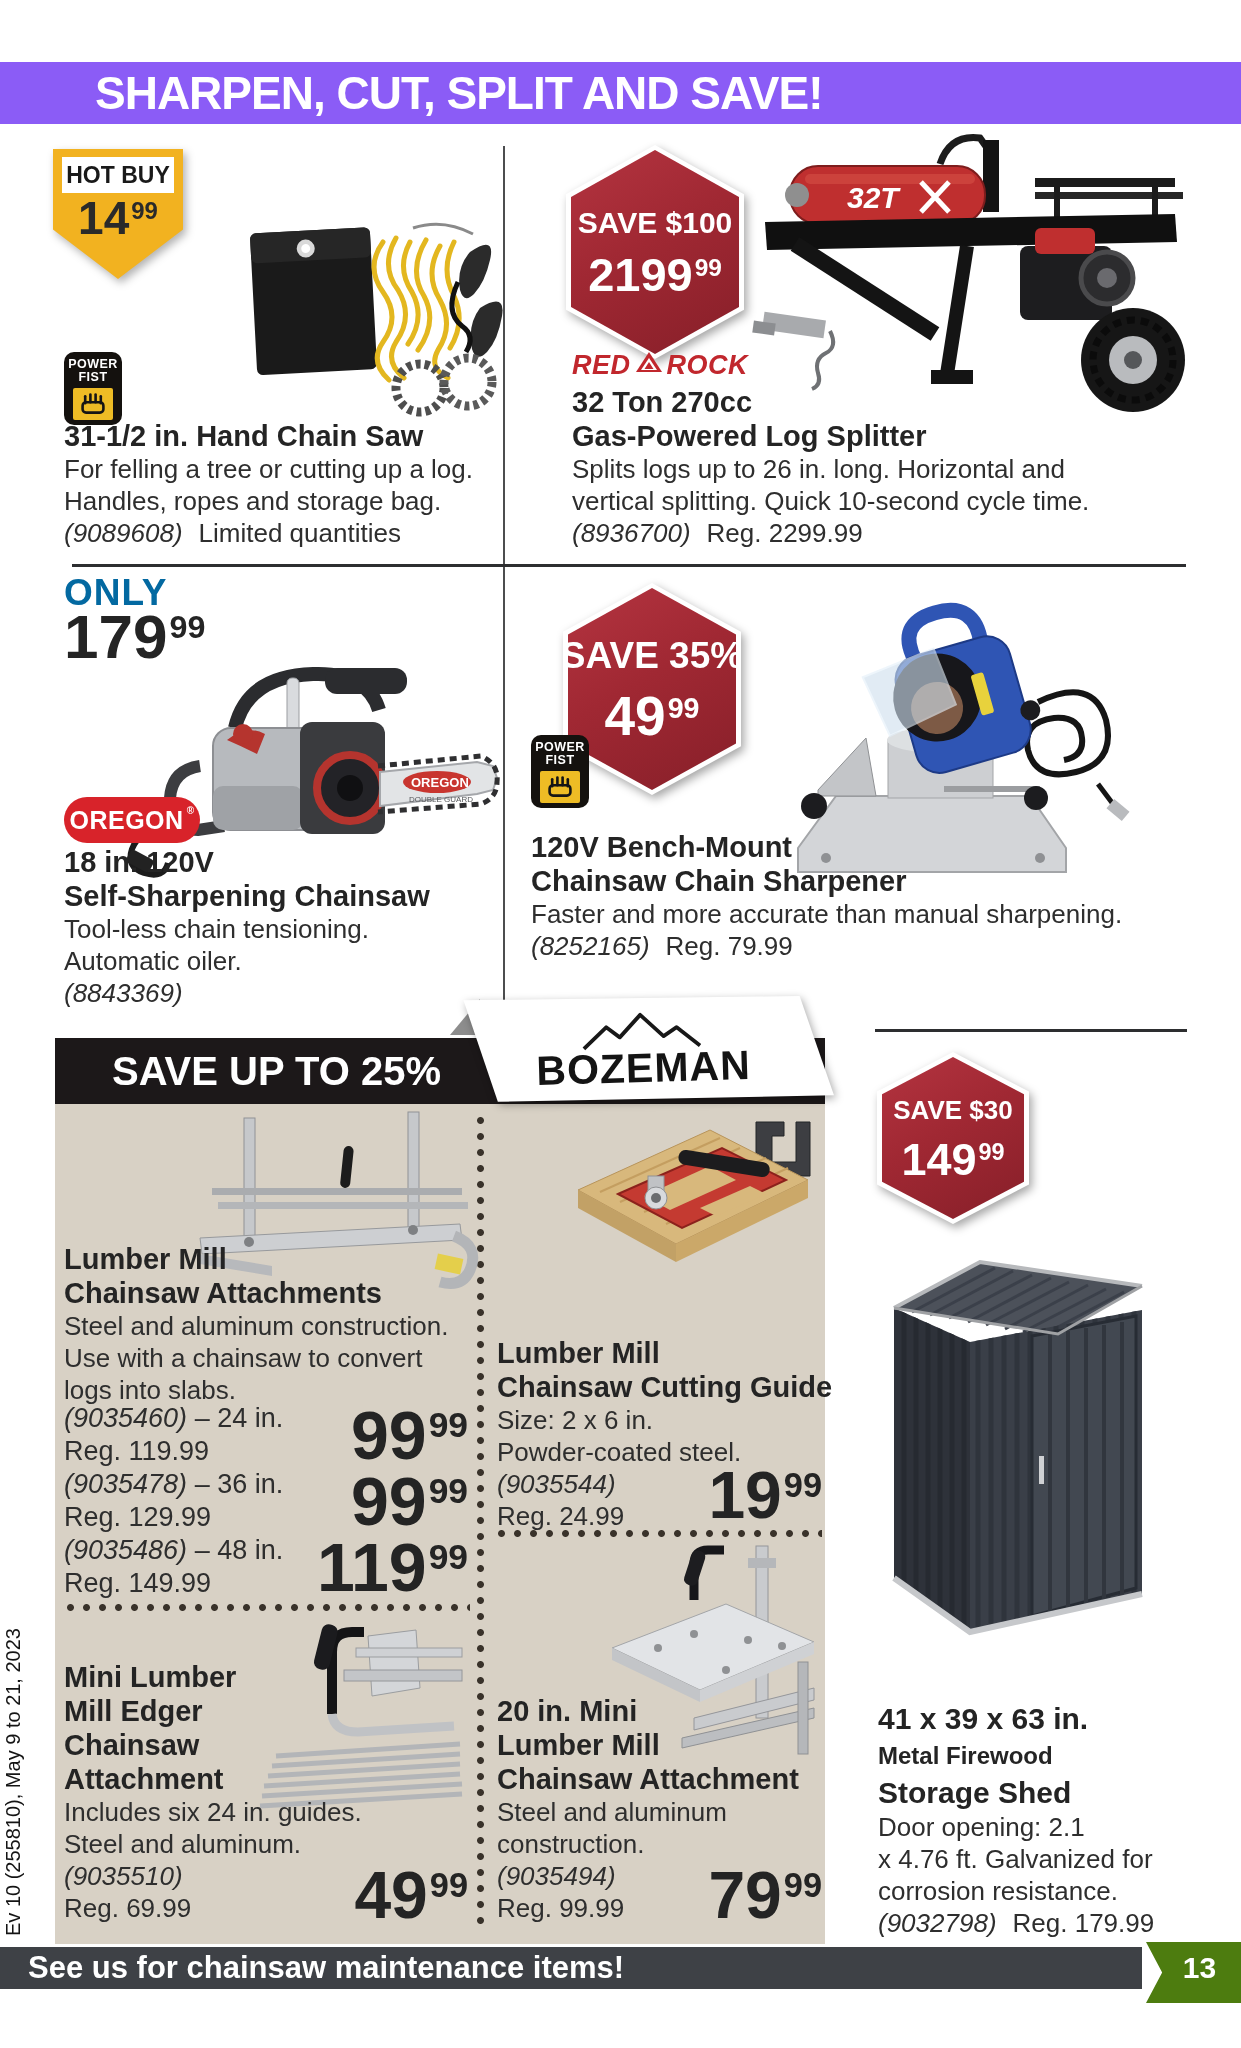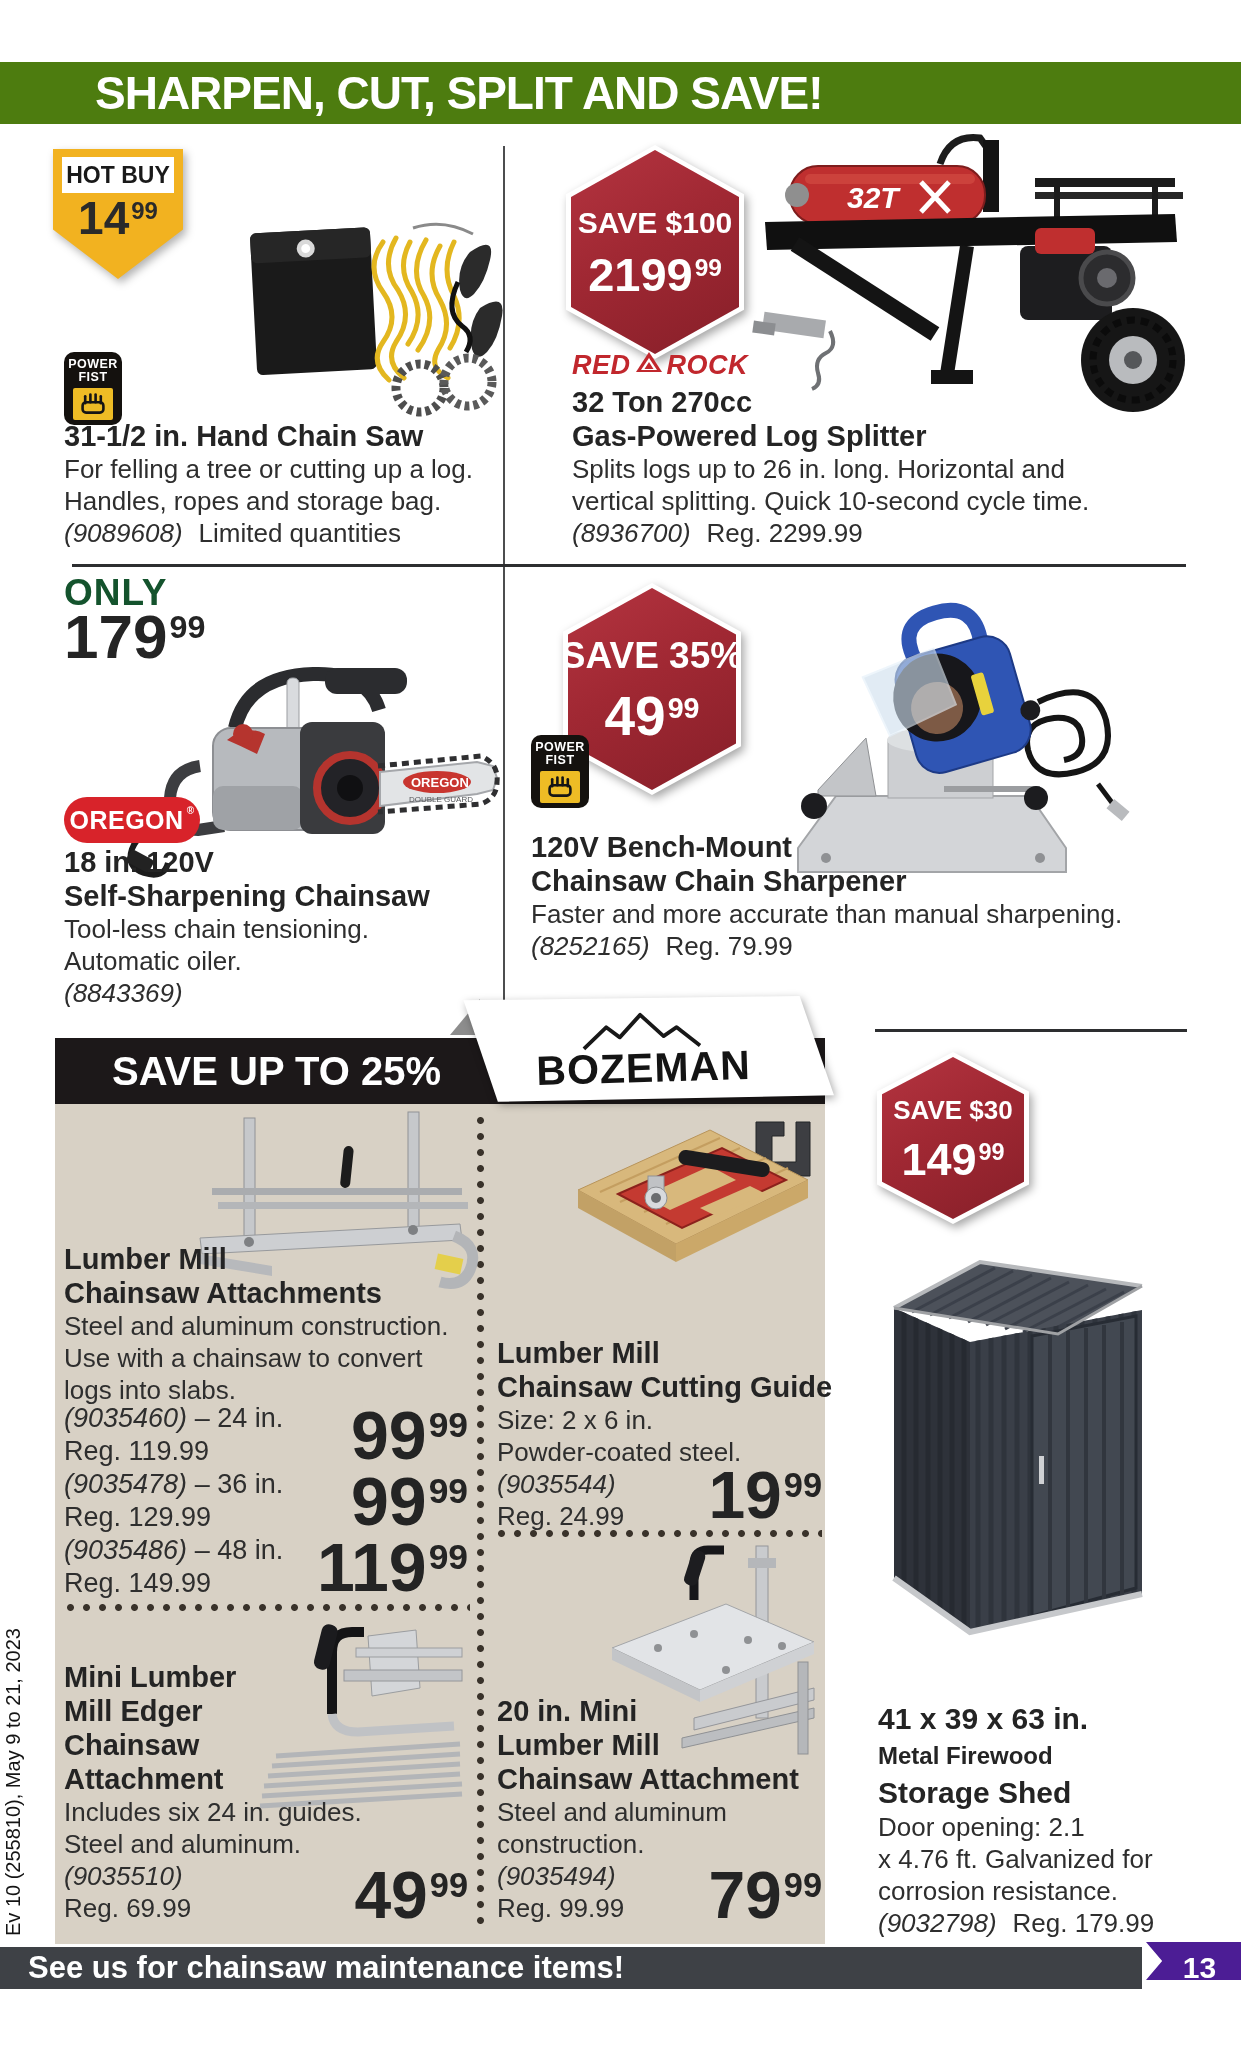--- a/index.html
+++ b/index.html
@@ -1,39 +1,39 @@
 <!DOCTYPE html>
 <html><head>
 <meta charset="utf-8">
 <style>
   body{margin:0;background:#ffffff}
   .page{position:relative;width:1241px;height:2048px;background:#fff;font-family:"Liberation Sans",sans-serif;color:#232323;overflow:hidden}
   .abs{position:absolute}
 
   
-  .banner{position:absolute;left:0;top:62px;width:1241px;height:62px;background:#4d7c0f;color:#fff;
+  .banner{position:absolute;left:0;top:62px;width:1241px;height:62px;background:#8b5cf6;color:#fff;
     font-weight:bold;font-size:46px;line-height:62px;padding-left:95px;box-sizing:border-box;letter-spacing:-1px;white-space:nowrap}
 
   
   .vline{position:absolute;left:503px;top:146px;width:2px;height:858px;background:#4c4d4f}
   .hline{position:absolute;background:#2d2e30}
   .vdots{position:absolute;width:7px;background-image:radial-gradient(circle at 3.5px 4.5px,#39322a 3px,transparent 3.9px);background-size:7px 16px;background-repeat:repeat-y}
   .hdots{position:absolute;height:7px;background-image:radial-gradient(circle at 4.5px 3.5px,#39322a 3px,transparent 3.9px);background-size:16px 7px;background-repeat:repeat-x}
 
   
   .t{font-size:29px;font-weight:bold;line-height:34px;color:#242424;white-space:nowrap}
   .d{font-size:26px;line-height:32px;color:#2e2e2e;white-space:nowrap}
   .s{font-size:26px;line-height:32px;color:#2e2e2e;white-space:nowrap}
   .it{font-style:italic}
   .gap{margin-right:16px}
 
   
   .price{font-weight:bold;color:#242424;line-height:1;white-space:nowrap}
   .price sup{font-size:52%;vertical-align:baseline;position:relative;top:-0.62em;margin-left:2px}
-  .only{position:absolute;left:64px;top:572px;font-size:37px;font-weight:bold;color:#14532d;letter-spacing:1px}
+  .only{position:absolute;left:64px;top:572px;font-size:37px;font-weight:bold;color:#0369a1;letter-spacing:1px}
   .bigprice{position:absolute;left:64px;top:606px;font-size:62px}
   .pr-right{position:absolute;width:172px;text-align:right;font-size:66px}
 
   
   .hex{clip-path:polygon(50% 0%,100% 23%,100% 77%,50% 100%,0% 77%,0% 23%)}
   .badge{position:absolute;filter:drop-shadow(3px 4px 5px rgba(0,0,0,.35))}
   .badge .bg{position:absolute;inset:0;background:#fff}
   .badge .inner{position:absolute;inset:5px;background:linear-gradient(150deg,#b43440 0%,#a02833 45%,#871f29 100%);
     color:#fff;display:flex;flex-direction:column;align-items:center;justify-content:center;gap:13px}
   .badge .lbl{font-weight:bold;white-space:nowrap}
@@ -64,21 +64,21 @@
   .bozplate .white{position:absolute;inset:0;background:#fff;clip-path:polygon(3% 4%,91% 0%,100% 92%,12% 98%)}
   .bozinner{position:absolute;inset:0;display:flex;flex-direction:column;align-items:center;justify-content:center;transform:rotate(-1.6deg)}
   .bozword{font-size:41px;font-weight:bold;color:#141414;letter-spacing:1px;line-height:1;margin-top:-3px}
 
   .vrow{position:absolute;left:64px;width:404px;height:66px;display:flex;justify-content:space-between;align-items:center}
   .vrow .s{font-size:27px;line-height:33px}
   .vrow .price{font-size:68px}
 
   
   .fbar{position:absolute;left:0;top:1947px;width:1142px;height:42px;background:#3e4146;color:#fff;font-weight:bold;font-size:31px;line-height:42px;padding-left:28px;box-sizing:border-box;white-space:nowrap}
-  .ptab{position:absolute;left:1146px;top:1942px;width:95px;height:38px;background:#4c1d95;clip-path:polygon(0 0,100% 0,100% 100%,0 100%,17% 50%);color:#fff;font-weight:bold;font-size:30px;line-height:52px;text-align:center;padding-left:12px;box-sizing:border-box}
+  .ptab{position:absolute;left:1146px;top:1942px;width:95px;height:61px;background:#4d7c0f;clip-path:polygon(0 0,100% 0,100% 100%,0 100%,17% 50%);color:#fff;font-weight:bold;font-size:30px;line-height:52px;text-align:center;padding-left:12px;box-sizing:border-box}
   .sidenote{position:absolute;left:2px;top:1588px;height:348px;writing-mode:vertical-rl;transform:rotate(180deg);font-size:20px;color:#141414;white-space:nowrap}
 </style>
 </head>
 <body>
 
 <div class="page">
 
   <div class="banner">SHARPEN, CUT, SPLIT AND SAVE!</div>
 
   <div class="vline"></div>

